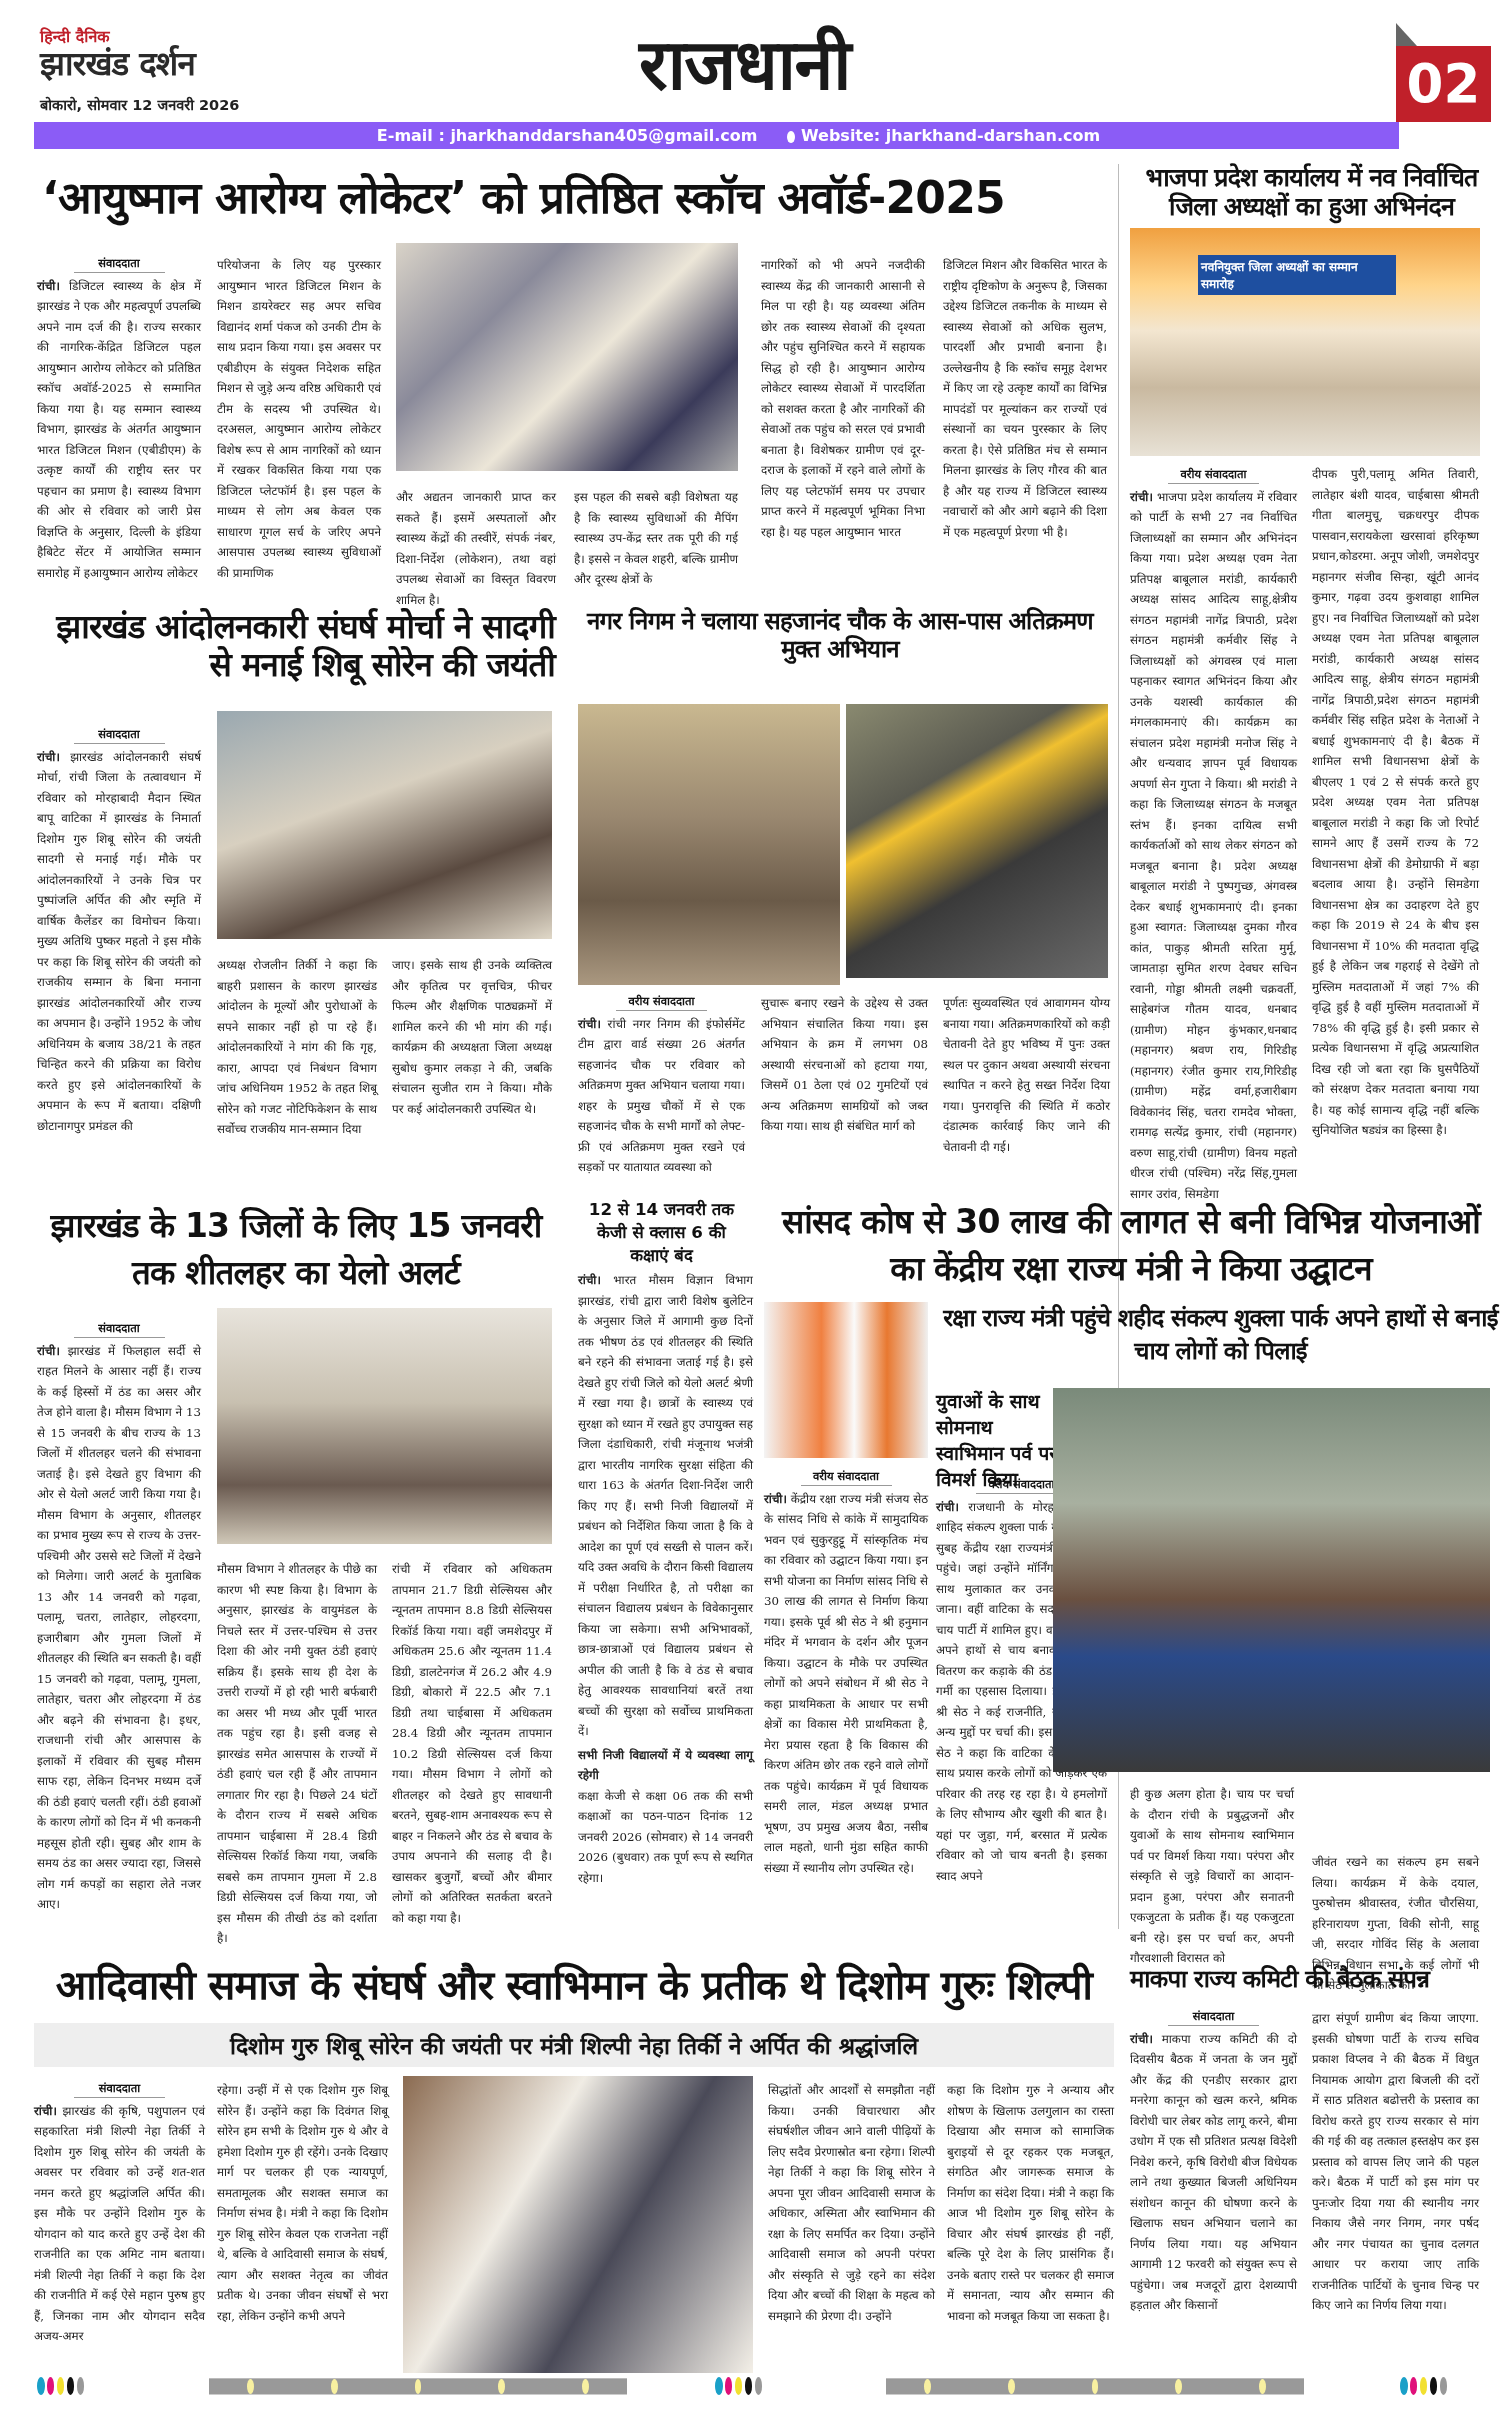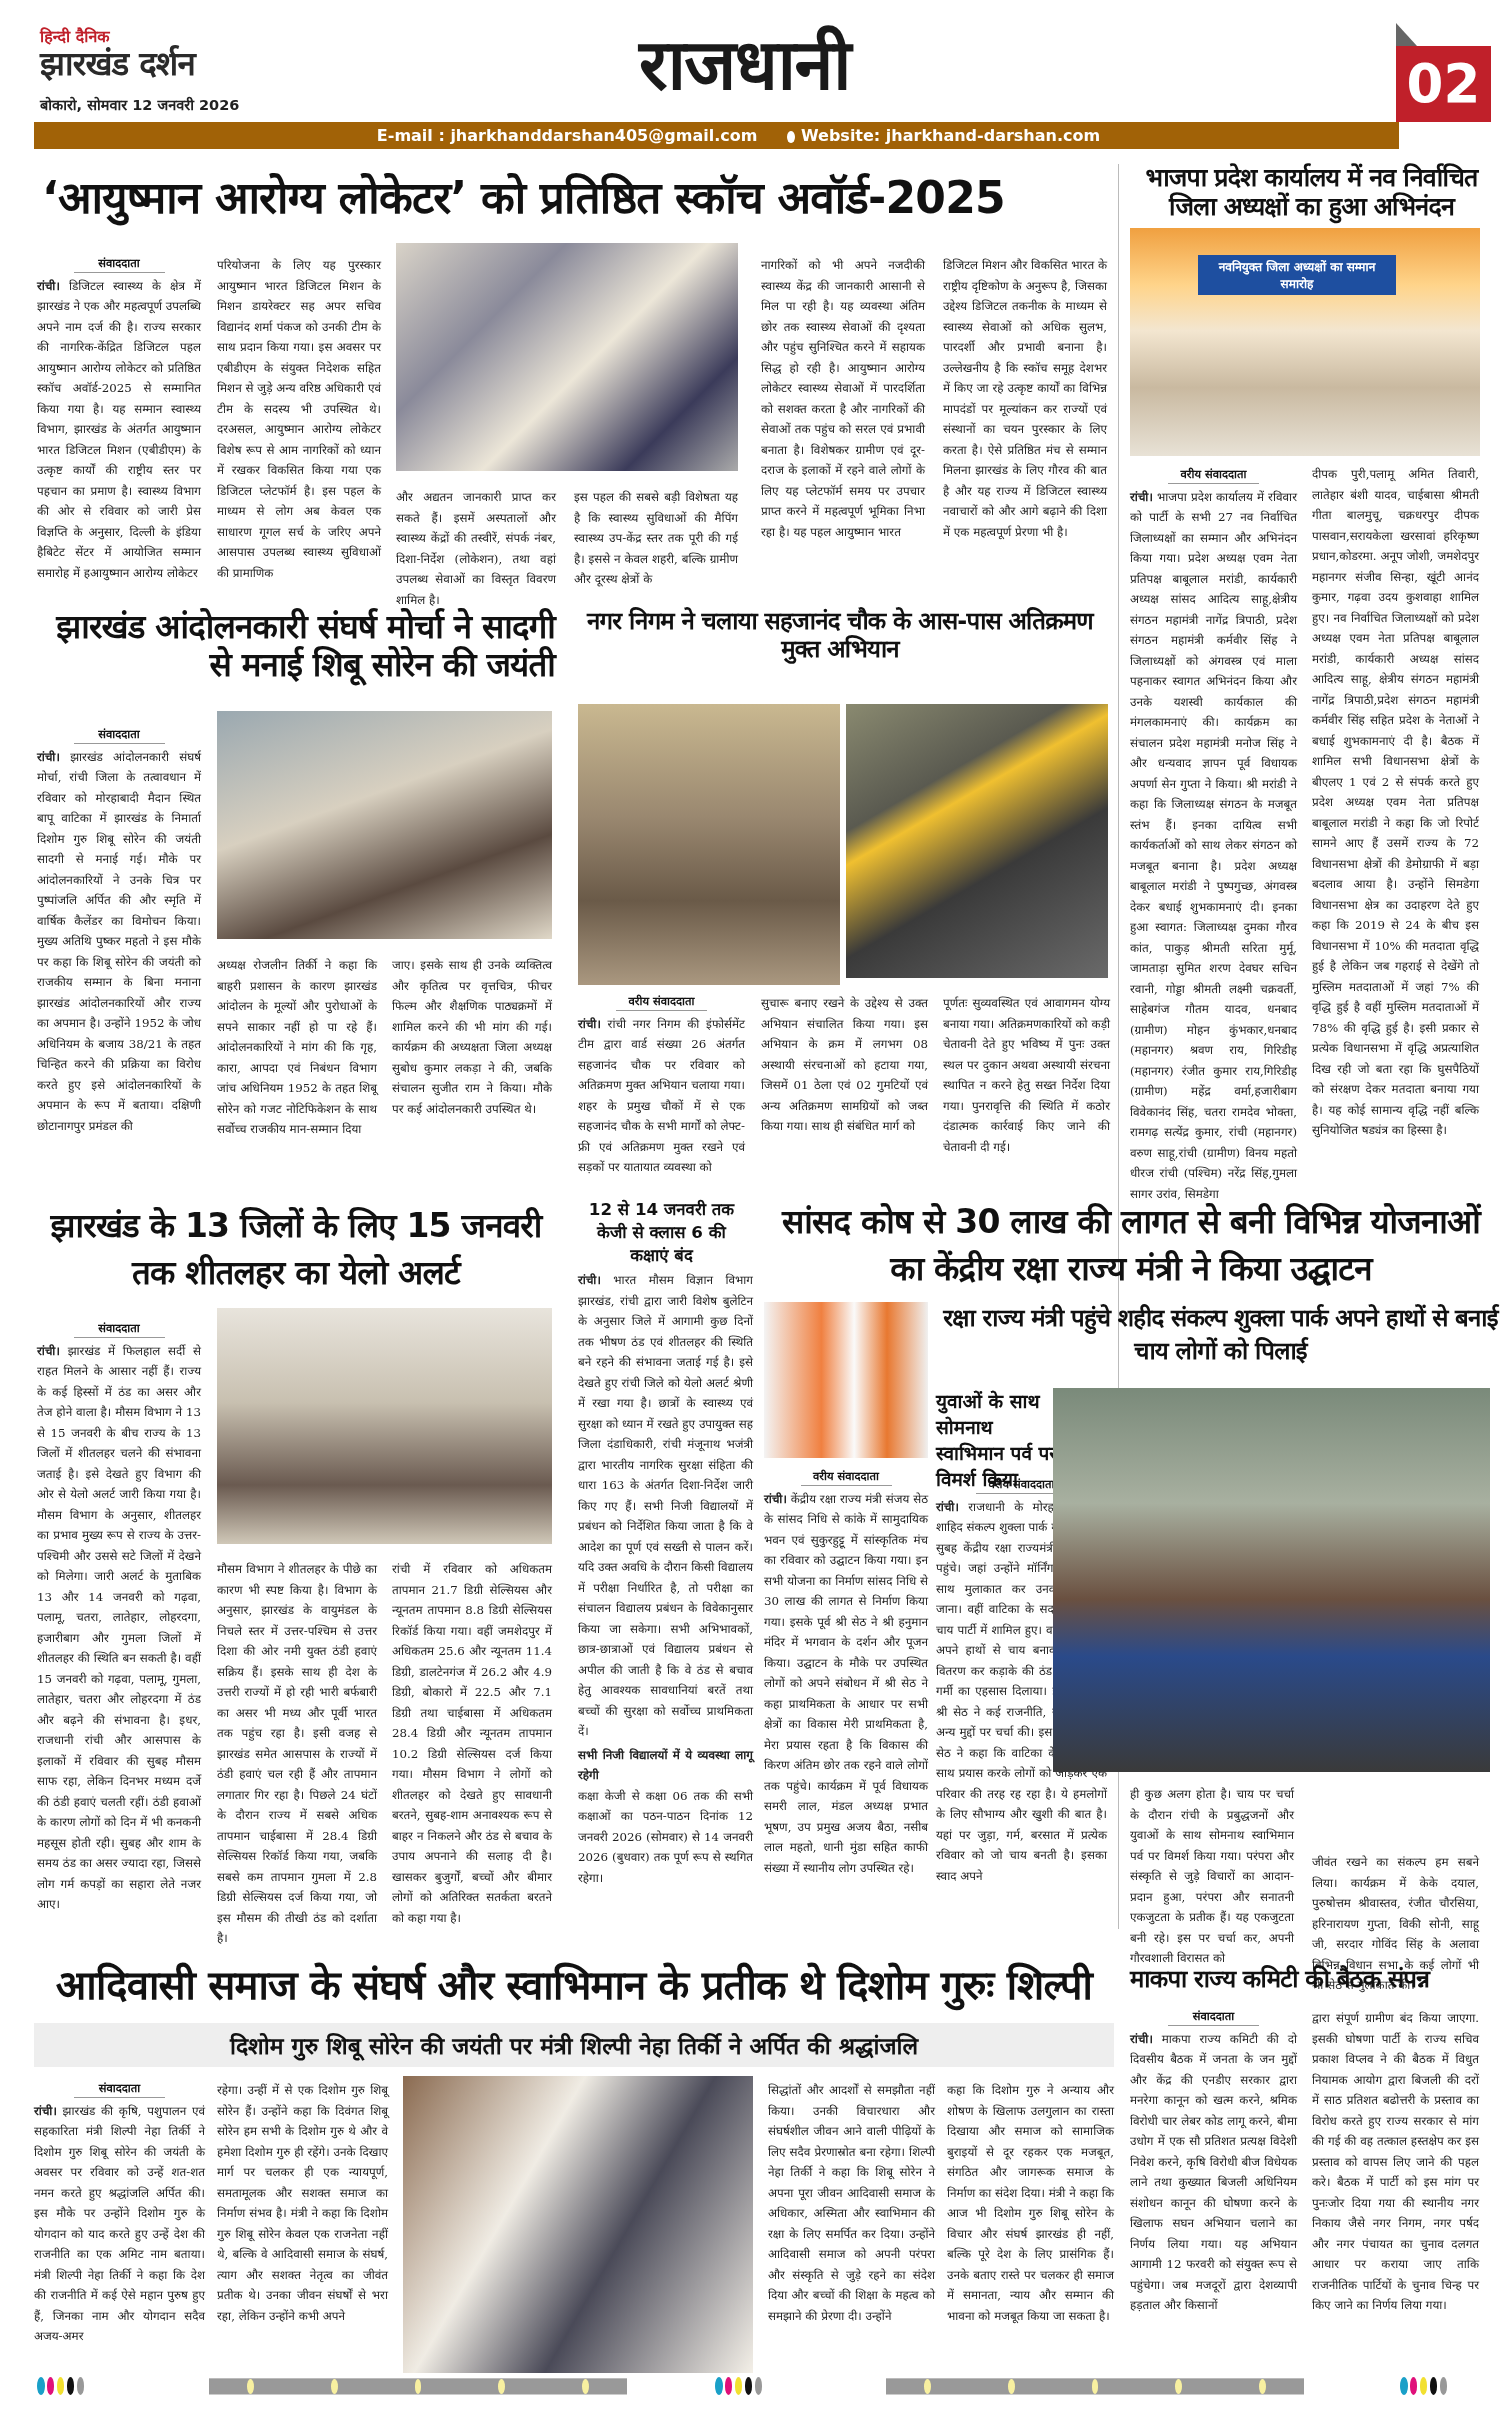--- a/index.html
+++ b/index.html
@@ -44,41 +44,41 @@
 <body>
 
 <div class="abs masthead-brand">
   <div class="brand-small">हिन्दी दैनिक</div>
   <div class="brand-name">झारखंड दर्शन</div>
   <div class="brand-date">बोकारो, सोमवार 12 जनवरी 2026</div>
 </div>
 <div class="abs section-title">राजधानी</div>
 <div class="abs page-fold"></div>
 <div class="abs page-no" style="background: rgb(192, 32, 42);">02</div>
-<div class="abs contact-bar" style="background: #a16207; padding-left: 44px;">
+<div class="abs contact-bar" style="background: #8b5cf6; padding-left: 44px;">
   <span>E-mail : jharkhanddarshan405@gmail.com</span>
   <span><span class="dot"></span><span>Website: jharkhand-darshan.com</span></span>
 </div>
 
 <div class="abs headline h-xl" style="left:42px;top:173px;width:1080px;font-size:44px">‘आयुष्मान आरोग्य लोकेटर’ को प्रतिष्ठित स्कॉच अवॉर्ड-2025</div>
 <div class="abs" style="left:37px;top:255px;width:164px">
   <div class="byline">संवाददाता</div>
   <div class="col"><b>रांची।</b> <span>डिजिटल स्वास्थ्य के क्षेत्र में झारखंड ने एक और महत्वपूर्ण उपलब्धि अपने नाम दर्ज की है। राज्य सरकार की नागरिक-केंद्रित डिजिटल पहल आयुष्मान आरोग्य लोकेटर को प्रतिष्ठित स्कॉच अवॉर्ड-2025 से सम्मानित किया गया है। यह सम्मान स्वास्थ्य विभाग, झारखंड के अंतर्गत आयुष्मान भारत डिजिटल मिशन (एबीडीएम) के उत्कृष्ट कार्यों की राष्ट्रीय स्तर पर पहचान का प्रमाण है। स्वास्थ्य विभाग की ओर से रविवार को जारी प्रेस विज्ञप्ति के अनुसार, दिल्ली के इंडिया हैबिटेट सेंटर में आयोजित सम्मान समारोह में हआयुष्मान आरोग्य लोकेटर</span></div>
 </div>
 <div class="abs col" style="left:217px;top:255px;width:164px">परियोजना के लिए यह पुरस्कार आयुष्मान भारत डिजिटल मिशन के मिशन डायरेक्टर सह अपर सचिव विद्यानंद शर्मा पंकज को उनकी टीम के साथ प्रदान किया गया। इस अवसर पर एबीडीएम के संयुक्त निदेशक सहित मिशन से जुड़े अन्य वरिष्ठ अधिकारी एवं टीम के सदस्य भी उपस्थित थे। दरअसल, आयुष्मान आरोग्य लोकेटर विशेष रूप से आम नागरिकों को ध्यान में रखकर विकसित किया गया एक डिजिटल प्लेटफॉर्म है। इस पहल के माध्यम से लोग अब केवल एक साधारण गूगल सर्च के जरिए अपने आसपास उपलब्ध स्वास्थ्य सुविधाओं की प्रामाणिक</div>
 <div class="abs photo ph-award" style="left:396px;top:243px;width:342px;height:228px"></div>
 <div class="abs col" style="left:396px;top:487px;width:160px">और अद्यतन जानकारी प्राप्त कर सकते हैं। इसमें अस्पतालों और स्वास्थ्य केंद्रों की तस्वीरें, संपर्क नंबर, दिशा-निर्देश (लोकेशन), तथा वहां उपलब्ध सेवाओं का विस्तृत विवरण शामिल है।</div>
 <div class="abs col" style="left:574px;top:487px;width:164px">इस पहल की सबसे बड़ी विशेषता यह है कि स्वास्थ्य सुविधाओं की मैपिंग स्वास्थ्य उप-केंद्र स्तर तक पूरी की गई है। इससे न केवल शहरी, बल्कि ग्रामीण और दूरस्थ क्षेत्रों के</div>
 <div class="abs col" style="left:761px;top:255px;width:164px">नागरिकों को भी अपने नजदीकी स्वास्थ्य केंद्र की जानकारी आसानी से मिल पा रही है। यह व्यवस्था अंतिम छोर तक स्वास्थ्य सेवाओं की दृश्यता और पहुंच सुनिश्चित करने में सहायक सिद्ध हो रही है। आयुष्मान आरोग्य लोकेटर स्वास्थ्य सेवाओं में पारदर्शिता को सशक्त करता है और नागरिकों की सेवाओं तक पहुंच को सरल एवं प्रभावी बनाता है। विशेषकर ग्रामीण एवं दूर-दराज के इलाकों में रहने वाले लोगों के लिए यह प्लेटफॉर्म समय पर उपचार प्राप्त करने में महत्वपूर्ण भूमिका निभा रहा है। यह पहल आयुष्मान भारत</div>
 <div class="abs col" style="left:943px;top:255px;width:164px">डिजिटल मिशन और विकसित भारत के राष्ट्रीय दृष्टिकोण के अनुरूप है, जिसका उद्देश्य डिजिटल तकनीक के माध्यम से स्वास्थ्य सेवाओं को अधिक सुलभ, पारदर्शी और प्रभावी बनाना है। उल्लेखनीय है कि स्कॉच समूह देशभर में किए जा रहे उत्कृष्ट कार्यों का विभिन्न मापदंडों पर मूल्यांकन कर राज्यों एवं संस्थानों का चयन पुरस्कार के लिए करता है। ऐसे प्रतिष्ठित मंच से सम्मान मिलना झारखंड के लिए गौरव की बात है और यह राज्य में डिजिटल स्वास्थ्य नवाचारों को और आगे बढ़ाने की दिशा में एक महत्वपूर्ण प्रेरणा भी है।</div>
 
 <div class="abs rule" style="left:1118px;top:164px;width:0.8px;height:1765px"></div>
 <div class="abs headline h-md" style="left:1133px;top:164px;width:357px;text-align:center;font-size:25px">भाजपा प्रदेश कार्यालय में नव निर्वाचित जिला अध्यक्षों का हुआ अभिनंदन</div>
 <div class="abs photo ph-bjp" style="left:1130px;top:228px;width:350px;height:228px">
-  <div style="position:absolute;left:68px;top:27px;width:198px;color:#fff;font-weight:bold;font-size:12px;text-align:center;background:#1e4fa0;padding:3px">नवनियुक्त जिला अध्यक्षों का सम्मान समारोह</div>
+  <div style="position:absolute;left:68px;top:27px;width:198px;color:#fff;font-weight:bold;font-size:12px;background:#1e4fa0;padding:3px">नवनियुक्त जिला अध्यक्षों का सम्मान समारोह</div>
 </div>
 <div class="abs" style="left:1130px;top:466px;width:167px">
   <div class="byline">वरीय संवाददाता</div>
   <div class="col"><b>रांची।</b> <span>भाजपा प्रदेश कार्यालय में रविवार को पार्टी के सभी 27 नव निर्वाचित जिलाध्यक्षों का सम्मान और अभिनंदन किया गया। प्रदेश अध्यक्ष एवम नेता प्रतिपक्ष बाबूलाल मरांडी, कार्यकारी अध्यक्ष सांसद आदित्य साहू,क्षेत्रीय संगठन महामंत्री नागेंद्र त्रिपाठी, प्रदेश संगठन महामंत्री कर्मवीर सिंह ने जिलाध्यक्षों को अंगवस्त्र एवं माला पहनाकर स्वागत अभिनंदन किया और उनके यशस्वी कार्यकाल की मंगलकामनाएं की। कार्यक्रम का संचालन प्रदेश महामंत्री मनोज सिंह ने और धन्यवाद ज्ञापन पूर्व विधायक अपर्णा सेन गुप्ता ने किया। श्री मरांडी ने कहा कि जिलाध्यक्ष संगठन के मजबूत स्तंभ हैं। इनका दायित्व सभी कार्यकर्ताओं को साथ लेकर संगठन को मजबूत बनाना है। प्रदेश अध्यक्ष बाबूलाल मरांडी ने पुष्पगुच्छ, अंगवस्त्र देकर बधाई शुभकामनाएं दी। इनका हुआ स्वागत: जिलाध्यक्ष दुमका गौरव कांत, पाकुड़ श्रीमती सरिता मुर्मू, जामताड़ा सुमित शरण देवघर सचिन रवानी, गोड्डा श्रीमती लक्ष्मी चक्रवर्ती, साहेबगंज गौतम यादव, धनबाद (ग्रामीण) मोहन कुंभकार,धनबाद (महानगर) श्रवण राय, गिरिडीह (महानगर) रंजीत कुमार राय,गिरिडीह (ग्रामीण) महेंद्र वर्मा,हजारीबाग विवेकानंद सिंह, चतरा रामदेव भोक्ता, रामगढ़ सत्येंद्र कुमार, रांची (महानगर) वरुण साहू,रांची (ग्रामीण) विनय महतो धीरज रांची (पश्चिम) नरेंद्र सिंह,गुमला सागर उरांव, सिमडेगा</span></div>
 </div>
 <div class="abs col" style="left:1312px;top:464px;width:167px">दीपक पुरी,पलामू अमित तिवारी, लातेहार बंशी यादव, चाईबासा श्रीमती गीता बालमुचू, चक्रधरपुर दीपक पासवान,सरायकेला खरसावां हरिकृष्ण प्रधान,कोडरमा. अनूप जोशी, जमशेदपुर महानगर संजीव सिन्हा, खूंटी आनंद कुमार, गढ़वा उदय कुशवाहा शामिल हुए। नव निर्वाचित जिलाध्यक्षों को प्रदेश अध्यक्ष एवम नेता प्रतिपक्ष बाबूलाल मरांडी, कार्यकारी अध्यक्ष सांसद आदित्य साहू, क्षेत्रीय संगठन महामंत्री नागेंद्र त्रिपाठी,प्रदेश संगठन महामंत्री कर्मवीर सिंह सहित प्रदेश के नेताओं ने बधाई शुभकामनाएं दी है। बैठक में शामिल सभी विधानसभा क्षेत्रों के बीएलए 1 एवं 2 से संपर्क करते हुए प्रदेश अध्यक्ष एवम नेता प्रतिपक्ष बाबूलाल मरांडी ने कहा कि जो रिपोर्ट सामने आए हैं उसमें राज्य के 72 विधानसभा क्षेत्रों की डेमोग्राफी में बड़ा बदलाव आया है। उन्होंने सिमडेगा विधानसभा क्षेत्र का उदाहरण देते हुए कहा कि 2019 से 24 के बीच इस विधानसभा में 10% की मतदाता वृद्धि हुई है लेकिन जब गहराई से देखेंगे तो मुस्लिम मतदाताओं में जहां 7% की वृद्धि हुई है वहीं मुस्लिम मतदाताओं में 78% की वृद्धि हुई है। इसी प्रकार से प्रत्येक विधानसभा में वृद्धि अप्रत्याशित दिख रही जो बता रहा कि घुसपैठियों को संरक्षण देकर मतदाता बनाया गया है। यह कोई सामान्य वृद्धि नहीं बल्कि सुनियोजित षड्यंत्र का हिस्सा है।</div>
 
 <div class="abs headline h-lg" style="left:30px;top:608px;width:525px;text-align:right;font-size:33px">झारखंड आंदोलनकारी संघर्ष मोर्चा ने सादगी से मनाई शिबू सोरेन की जयंती</div>
 <div class="abs" style="left:37px;top:726px;width:164px">
   <div class="byline">संवाददाता</div>

